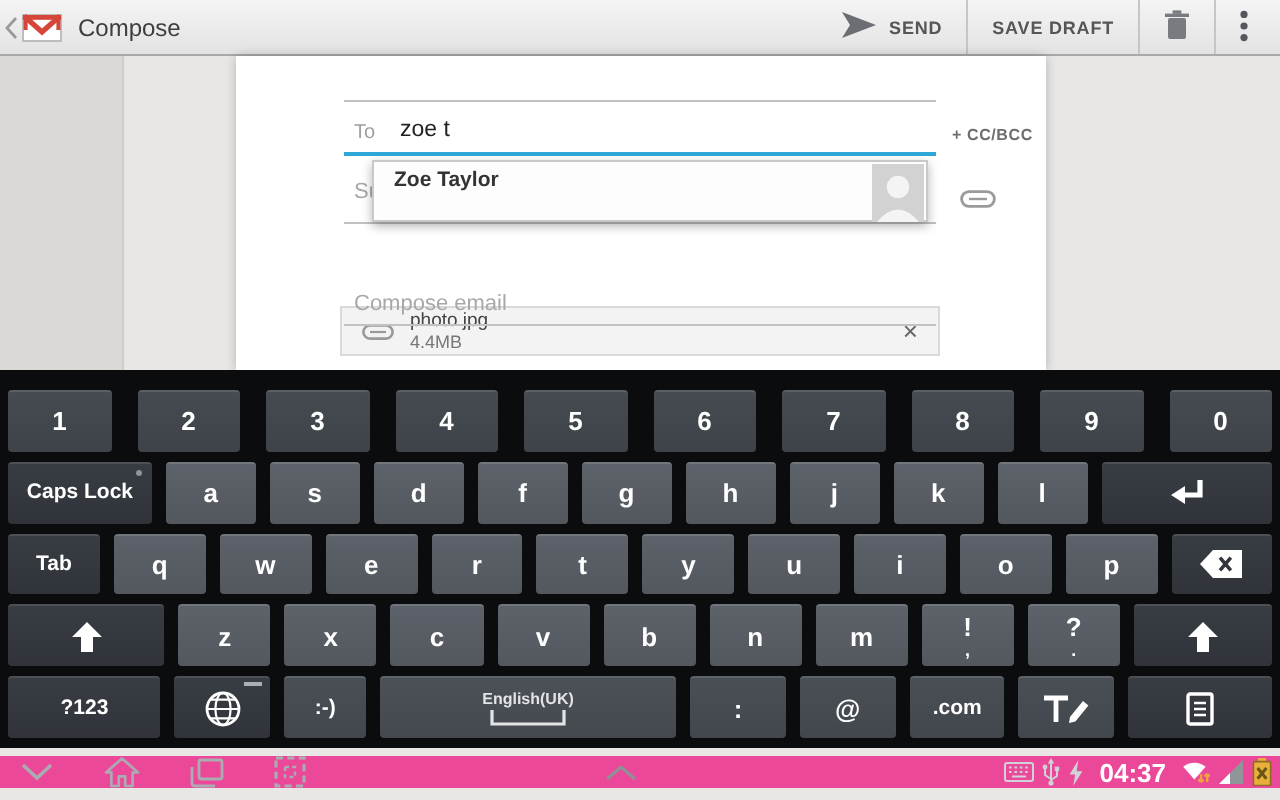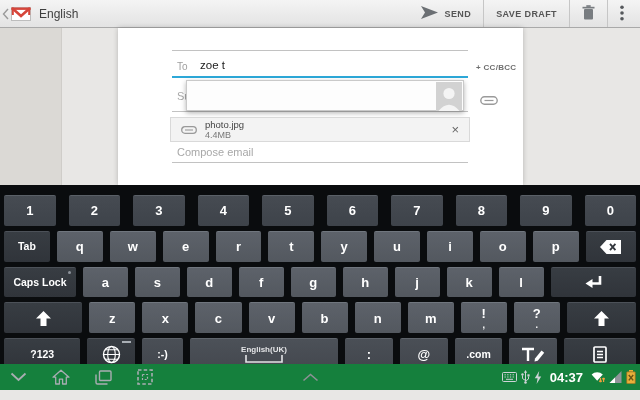--- a/index.html
+++ b/index.html
@@ -30,21 +30,21 @@
   .underline{position:absolute;height:1px;background:#c2c2c2;}
   .blue-underline{position:absolute;height:2px;}
   .ccbcc{position:absolute;font-size:8px;font-weight:bold;color:#6e6e6e;letter-spacing:.3px;}
   .clip-btn{position:absolute;}
   .dropdown{position:absolute;background:#fdfdfd;border:1px solid #c9c9c9;
     box-shadow:0 2px 5px rgba(0,0,0,.3);display:flex;align-items:stretch;}
   .dd-texts{flex:1;padding:3px 0 0 10px;overflow:hidden;}
   .dd-name{font-size:10.5px;font-weight:bold;color:#333;line-height:12px;}
   .dd-email{font-size:9px;color:#8a8a8a;line-height:11px;}
   .dd-avatar{width:26px;align-self:stretch;margin:1px;}
-  .chip{position:absolute;background:#f3f3f3;border:1px solid #d9d9d9;display:flex;align-items:center;}
+  .chip{position:absolute;background:#f3f3f3;border:1px solid #d9d9d9;display:flex;align-items:center;margin-top:36px;}
   .chip-clip{margin:0 8px 0 10px;display:flex;}
   .chip-name{font-size:9.5px;color:#444;line-height:10px;}
   .chip-size{font-size:9px;color:#777;line-height:10px;}
   .chip-x{margin-left:auto;margin-right:10px;font-size:13px;color:#666;cursor:pointer;line-height:13px;}
   .placeholder{color:#a8a8a8;}
 
   
   .keyboard{position:absolute;top:185px;left:0;width:640px;height:189px;background:#0a0c0e;
     display:flex;flex-direction:column;gap:5px;padding:10px 4px 5px;}
   .kb-row{display:flex;flex:1;}
@@ -56,21 +56,21 @@
   .key.dark{background:linear-gradient(#383d43,#30343a);border-top:1px solid #4c5158;}
   .key.med{background:linear-gradient(#4a4f56,#42464d);border-top:1px solid #5d636a;}
   .key.space{background:linear-gradient(#4c5158,#44484f);border-top:1px solid #5f656c;}
   .key .small-label{font-size:10.5px;}
   .key .sub{font-size:9px;margin-top:1px;}
   .key .space-label{font-size:8px;color:#e3e4e6;font-weight:bold;margin-bottom:1px;}
   .ind-dot{position:absolute;top:3px;right:5px;width:3px;height:3px;border-radius:50%;background:#8d939a;}
   .ind-dash{position:absolute;top:2px;right:4px;width:9px;height:2px;background:#a9afb5;}
 
   
-  .nav-bar{position:absolute;top:364px;left:0;width:640px;height:26px;background:#15803d;}
+  .nav-bar{position:absolute;top:378px;left:0;width:640px;height:16px;background:#ec4899;}
   .nav-left{position:absolute;left:10px;top:0;height:100%;display:flex;align-items:center;gap:25px;}
   .nav-center{position:absolute;left:302px;top:0;height:100%;display:flex;align-items:center;}
   .nav-right{position:absolute;right:4px;top:0;height:100%;display:flex;align-items:center;gap:5px;}
   .nav-ic{display:flex;align-items:center;cursor:pointer;}
   .status-group{display:flex;align-items:center;gap:4px;}
   .clock{font-size:13px;font-weight:bold;color:#fff;margin:0 3px;}
 </style>
 </head>
 <body>
 
@@ -85,21 +85,21 @@
       </span>
       <span class="gmail-logo">
         <svg width="20" height="14" viewBox="0 0 20 14">
           <rect x="0.5" y="0.5" width="19" height="13" fill="#ffffff" stroke="#bdbdbd"></rect>
           <rect x="0.5" y="0.5" width="19" height="2.4" fill="#d6453a"></rect>
           <path d="M1 1 L10 9 L19 1" stroke="#d6453a" stroke-width="2.6" fill="none"></path>
           <rect x="0.8" y="1" width="2" height="7" fill="#d6453a"></rect>
           <rect x="17.2" y="1" width="2" height="7" fill="#d6453a"></rect>
         </svg>
       </span>
-      <span class="ab-title">English</span>
+      <span class="ab-title">Compose</span>
     </div>
     <div class="ab-right">
       <div class="ab-btn">
         <span>
           <svg width="17" height="13" viewBox="0 0 17 13">
               <path d="M0 13 L17 6.5 L0 0 L4 6.5 Z" fill="#6b6f73"></path>
             </svg>
         </span>
         <span>SEND</span>
       </div>
@@ -145,20 +145,21 @@
       <div class="underline" style="left:54px;top:83px;width:296px;"></div>
       <span class="clip-btn" style="left:362px;top:63px;">
         <svg width="18" height="9" viewBox="0 0 18 9">
           <rect x="0.8" y="0.8" width="16.4" height="7.4" rx="3.7" stroke="#9a9a9a" fill="none" stroke-width="1.4"></rect>
           <path d="M4.5 4.5 H13.5" stroke="#9a9a9a" stroke-width="1.2"></path>
         </svg>
       </span>
 
       <div class="dropdown" style="left:68px;top:52px;width:278px;height:31px;">
         <div class="dd-texts">
+          <div class="dd-name">Zoe Taylor</div>
         </div>
         <div class="dd-avatar">
           <svg width="26" height="29" viewBox="0 0 26 29">
             <rect width="26" height="29" fill="#d2d2d2"></rect>
             <circle cx="13" cy="11.5" r="5.6" fill="#f4f4f4"></circle>
             <path d="M2.5 29 Q13 16.5 23.5 29 Z" fill="#f4f4f4"></path>
           </svg>
         </div>
       </div>
 
@@ -208,20 +209,59 @@
           <span>8</span>
         </div>
         <div class="key num" style="flex-grow: 1;">
           <span>9</span>
         </div>
         <div class="key num" style="flex-grow: 1;">
           <span>0</span>
         </div>
       </div>
       <div class="kb-row" style="gap: 7px;">
+        <div class="key dark" style="flex-grow: 1.6;">
+          <span class="small-label">Caps Lock</span>
+          <span class="ind-dot"></span>
+        </div>
+        <div class="key light" style="flex-grow: 1;">
+          <span>a</span>
+        </div>
+        <div class="key light" style="flex-grow: 1;">
+          <span>s</span>
+        </div>
+        <div class="key light" style="flex-grow: 1;">
+          <span>d</span>
+        </div>
+        <div class="key light" style="flex-grow: 1;">
+          <span>f</span>
+        </div>
+        <div class="key light" style="flex-grow: 1;">
+          <span>g</span>
+        </div>
+        <div class="key light" style="flex-grow: 1;">
+          <span>h</span>
+        </div>
+        <div class="key light" style="flex-grow: 1;">
+          <span>j</span>
+        </div>
+        <div class="key light" style="flex-grow: 1;">
+          <span>k</span>
+        </div>
+        <div class="key light" style="flex-grow: 1;">
+          <span>l</span>
+        </div>
+        <div class="key dark" style="flex-grow: 1.9;">
+          <svg width="19" height="15" viewBox="0 0 19 15">
+            <path d="M16 1 V8.5 H6" stroke="#fff" stroke-width="2.6" fill="none"></path>
+            <path d="M8.5 4 L1.5 8.5 L8.5 13 Z" fill="#fff"></path>
+          </svg>
+        </div>
+      </div>
+      <div class="kb-row" style="gap: 7px;">
         <div class="key dark" style="flex-grow: 1;">
           <span class="small-label">Tab</span>
         </div>
         <div class="key light" style="flex-grow: 1;">
           <span>q</span>
         </div>
         <div class="key light" style="flex-grow: 1;">
           <span>w</span>
         </div>
         <div class="key light" style="flex-grow: 1;">
@@ -245,59 +285,20 @@
         <div class="key light" style="flex-grow: 1;">
           <span>o</span>
         </div>
         <div class="key light" style="flex-grow: 1;">
           <span>p</span>
         </div>
         <div class="key dark" style="flex-grow: 1.1;">
           <svg width="21" height="14" viewBox="0 0 21 14">
             <path d="M6.5 0 H21 V14 H6.5 L0 7 Z" fill="#fff"></path>
             <path d="M10 3.8 L15.4 10.2 M15.4 3.8 L10 10.2" stroke="#33373d" stroke-width="1.8"></path>
-          </svg>
-        </div>
-      </div>
-      <div class="kb-row" style="gap: 7px;">
-        <div class="key dark" style="flex-grow: 1.6;">
-          <span class="small-label">Caps Lock</span>
-          <span class="ind-dot"></span>
-        </div>
-        <div class="key light" style="flex-grow: 1;">
-          <span>a</span>
-        </div>
-        <div class="key light" style="flex-grow: 1;">
-          <span>s</span>
-        </div>
-        <div class="key light" style="flex-grow: 1;">
-          <span>d</span>
-        </div>
-        <div class="key light" style="flex-grow: 1;">
-          <span>f</span>
-        </div>
-        <div class="key light" style="flex-grow: 1;">
-          <span>g</span>
-        </div>
-        <div class="key light" style="flex-grow: 1;">
-          <span>h</span>
-        </div>
-        <div class="key light" style="flex-grow: 1;">
-          <span>j</span>
-        </div>
-        <div class="key light" style="flex-grow: 1;">
-          <span>k</span>
-        </div>
-        <div class="key light" style="flex-grow: 1;">
-          <span>l</span>
-        </div>
-        <div class="key dark" style="flex-grow: 1.9;">
-          <svg width="19" height="15" viewBox="0 0 19 15">
-            <path d="M16 1 V8.5 H6" stroke="#fff" stroke-width="2.6" fill="none"></path>
-            <path d="M8.5 4 L1.5 8.5 L8.5 13 Z" fill="#fff"></path>
           </svg>
         </div>
       </div>
       <div class="kb-row" style="gap: 7px;">
         <div class="key dark" style="flex-grow: 1.7;">
           <svg width="17" height="15" viewBox="0 0 17 15">
             <path d="M8.5 0 L16 7.5 L11.5 7.5 L11.5 15 L5.5 15 L5.5 7.5 L1 7.5 Z" fill="#fff"></path>
           </svg>
         </div>
         <div class="key light" style="flex-grow: 1;">

